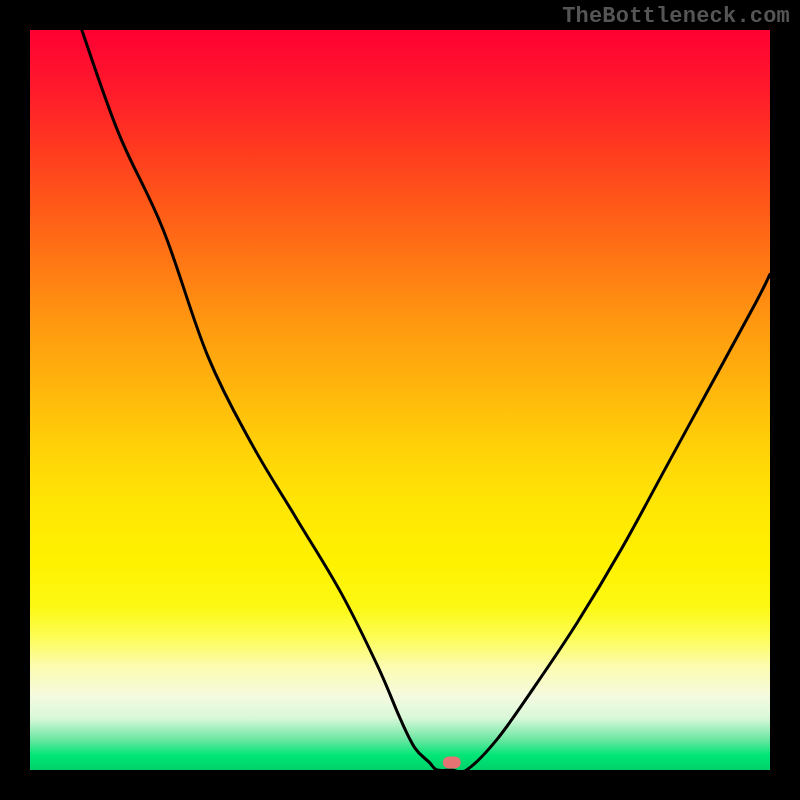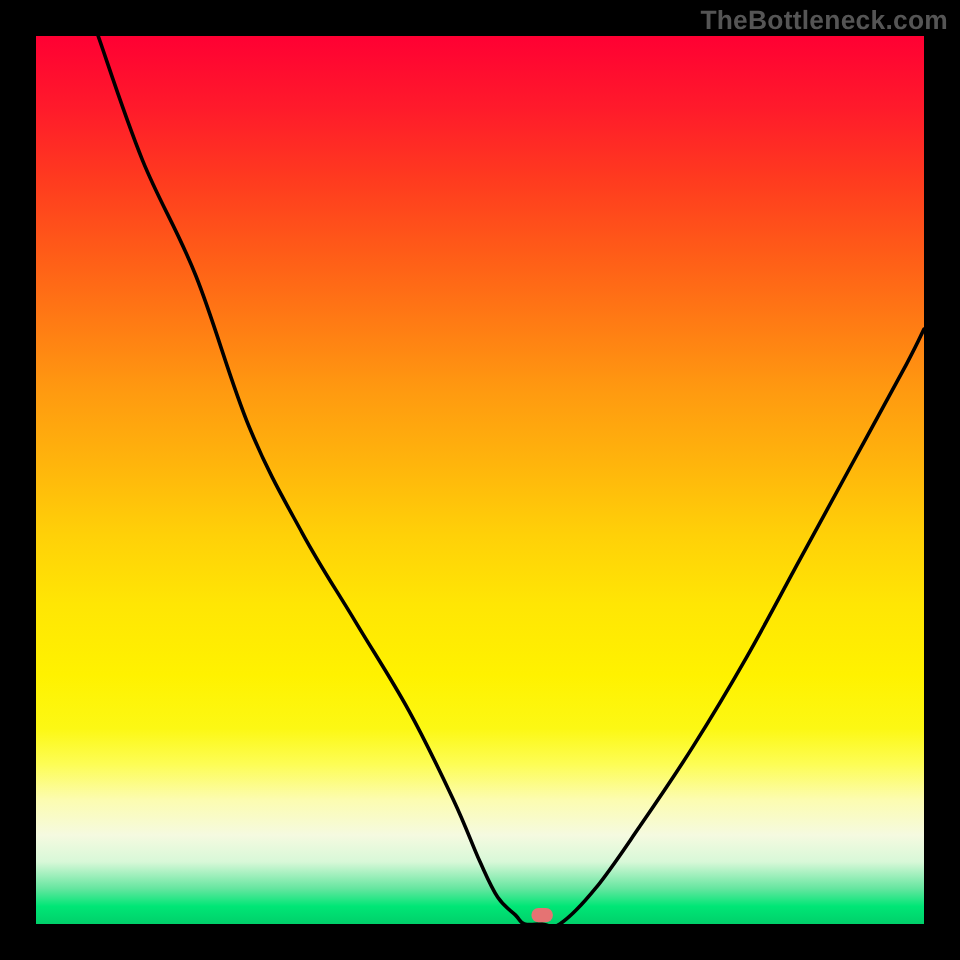--- a/index.html
+++ b/index.html
@@ -9,20 +9,21 @@
     height: 800px;
     background: #000;
     font-family: Arial, Helvetica, sans-serif;
     overflow: hidden;
   }
   .frame {
     position: relative;
     width: 800px;
     height: 584px;
     background: #000;
+    font-family: Liberation Mono, monospace;
   }
   .watermark {
     position: absolute;
     top: 4px;
     right: 10px;
     color: #555;
     font-size: 22px;
     font-weight: 600;
     letter-spacing: 0.2px;
     z-index: 5;

